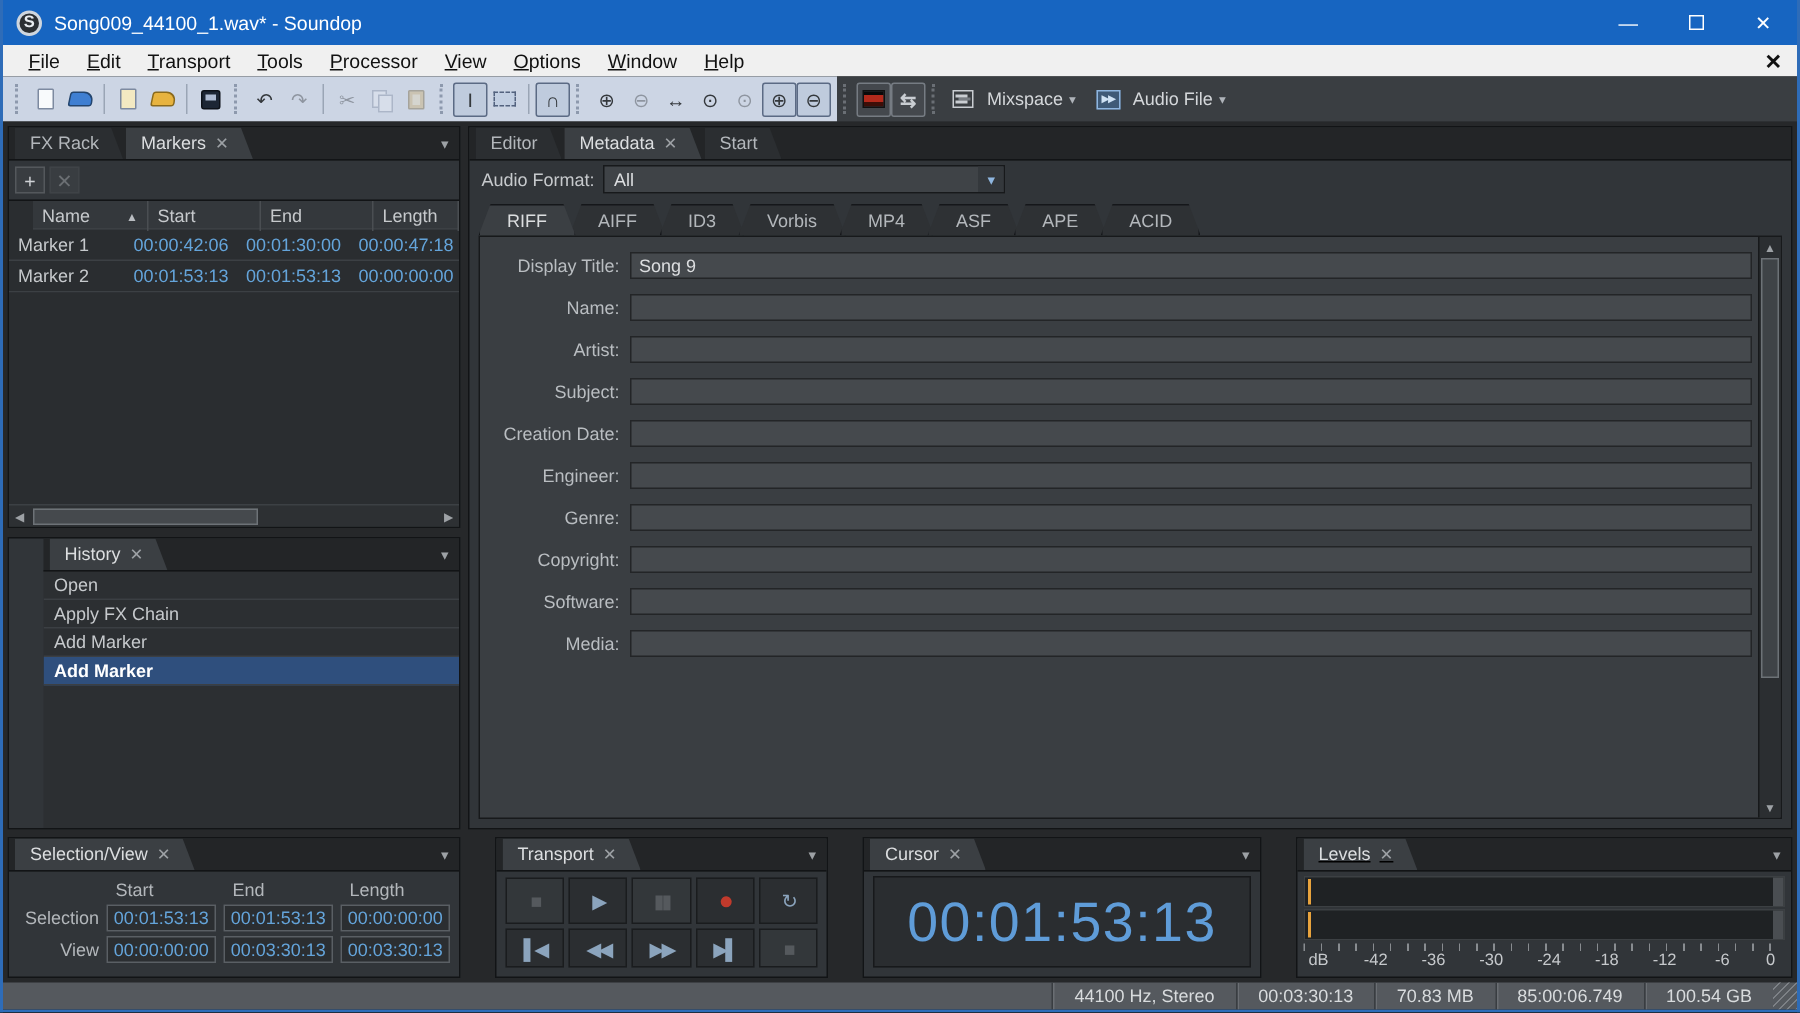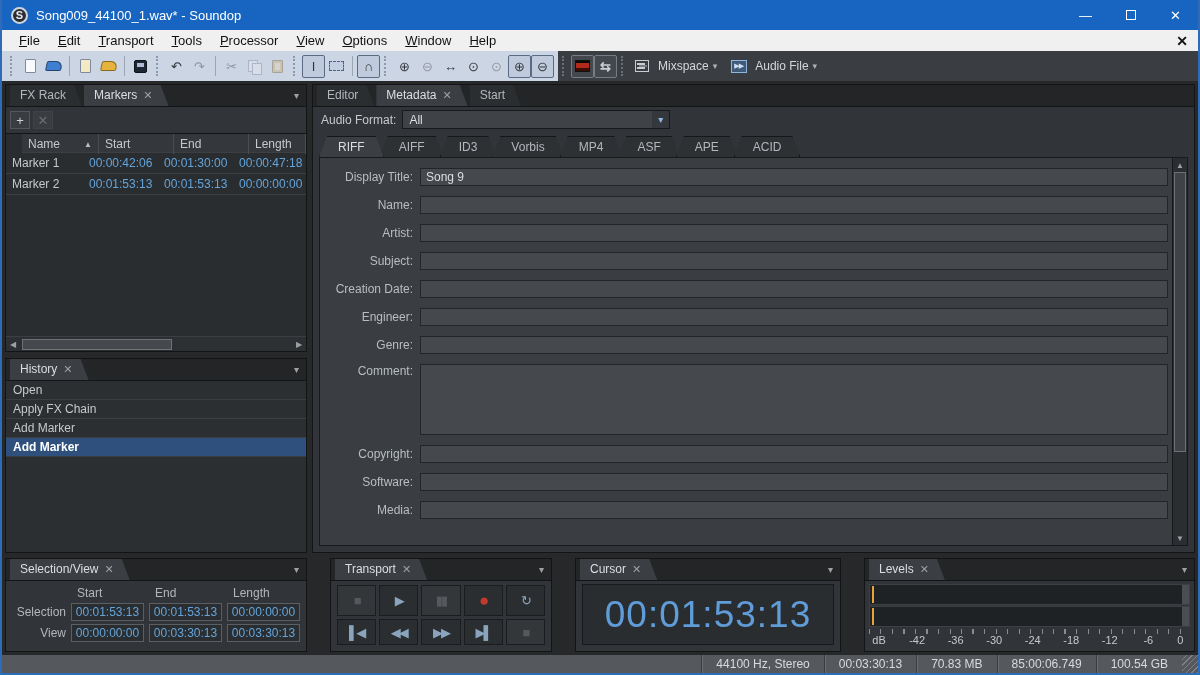--- a/index.html
+++ b/index.html
@@ -121,21 +121,21 @@
   .tr-btn { background:#2b2e31; border:1px solid #1a1c1e; color:#8ba4bd; display:flex; align-items:center; justify-content:center; font-size:13px; letter-spacing:-2px; }
   .tr-btn.disabled { color:#55595d; background:#33373a; }
   .tr-btn.record { color:#c13a2c; font-size:17px; }
 
   
   .cur-panel { width:266px; flex:0 0 auto; }
   .cur-display { flex:1; margin:3px 6px 6px 6px; background:#2a2d30; border:1px solid #17191b; display:flex; align-items:center; justify-content:center; }
   .cur-time { font-size:37px; color:#5f9cd8; letter-spacing:1px; }
 
   
-  .lv-panel { flex:1; }
+  .lv-panel { flex:1;text-decoration:underline; }
   .lv-body { flex:1; display:flex; flex-direction:column; padding:2px 4px 2px 4px; min-height:0; }
   .lv-meter { height:21px; background:#1f2224; border:1px solid #3c4043; position:relative; margin-top:1px; }
   .lv-peak { position:absolute; left:2px; top:1px; bottom:1px; width:2px; background:#e8a33d; }
   .lv-end { position:absolute; right:0; top:0; bottom:0; width:7px; background:#4a4e52; }
   .lv-ticks { height:5px; margin-top:2px; background:repeating-linear-gradient(90deg,#888c90 0 1px,transparent 1px 11.5px); }
   .lv-scale { height:14px; position:relative; font-size:11px; color:#c6c9cc; }
   .lv-scale span { position:absolute; transform:translateX(-50%); }
 
   
   .statusbar { height:18px; background:#55595e; display:flex; align-items:center; justify-content:flex-end; font-size:12px; color:#d8dbdd; flex:0 0 auto; }
@@ -278,21 +278,21 @@
             <div class="hscroll">
               <span class="hs-arrow">◀</span>
               <span class="hs-track">
                   <span class="hs-thumb"></span>
                 </span>
               <span class="hs-arrow">▶</span>
             </div>
           </div>
         </div>
 
-        <div class="panel" style="flex:1;">
+        <div class="panel" style="flex:1;padding-left:23px;">
           <div class="tabbar">
             <span class="tab active"><span>History</span><span class="x">✕</span></span>
             <span class="tabbar-dd">▾</span>
           </div>
           <div class="hist-list">
             <div class="hist-item">Open</div>
             <div class="hist-item">Apply FX Chain</div>
             <div class="hist-item">Add Marker</div>
             <div class="hist-item selected">Add Marker</div>
           </div>
@@ -344,24 +344,20 @@
               <span class="f-label">Creation Date:</span>
               <input class="f-input" value="" style="">
             </div>
             <div class="f-row">
               <span class="f-label">Engineer:</span>
               <input class="f-input" value="" style="">
             </div>
             <div class="f-row">
               <span class="f-label">Genre:</span>
               <input class="f-input" value="" style="">
-            </div>
-            <div class="f-row multiline">
-              <span class="f-label">Comment:</span>
-              <textarea class="f-textarea" style=""></textarea>
             </div>
             <div class="f-row">
               <span class="f-label">Copyright:</span>
               <input class="f-input" value="" style="">
             </div>
             <div class="f-row">
               <span class="f-label">Software:</span>
               <input class="f-input" value="" style="">
             </div>
             <div class="f-row">

